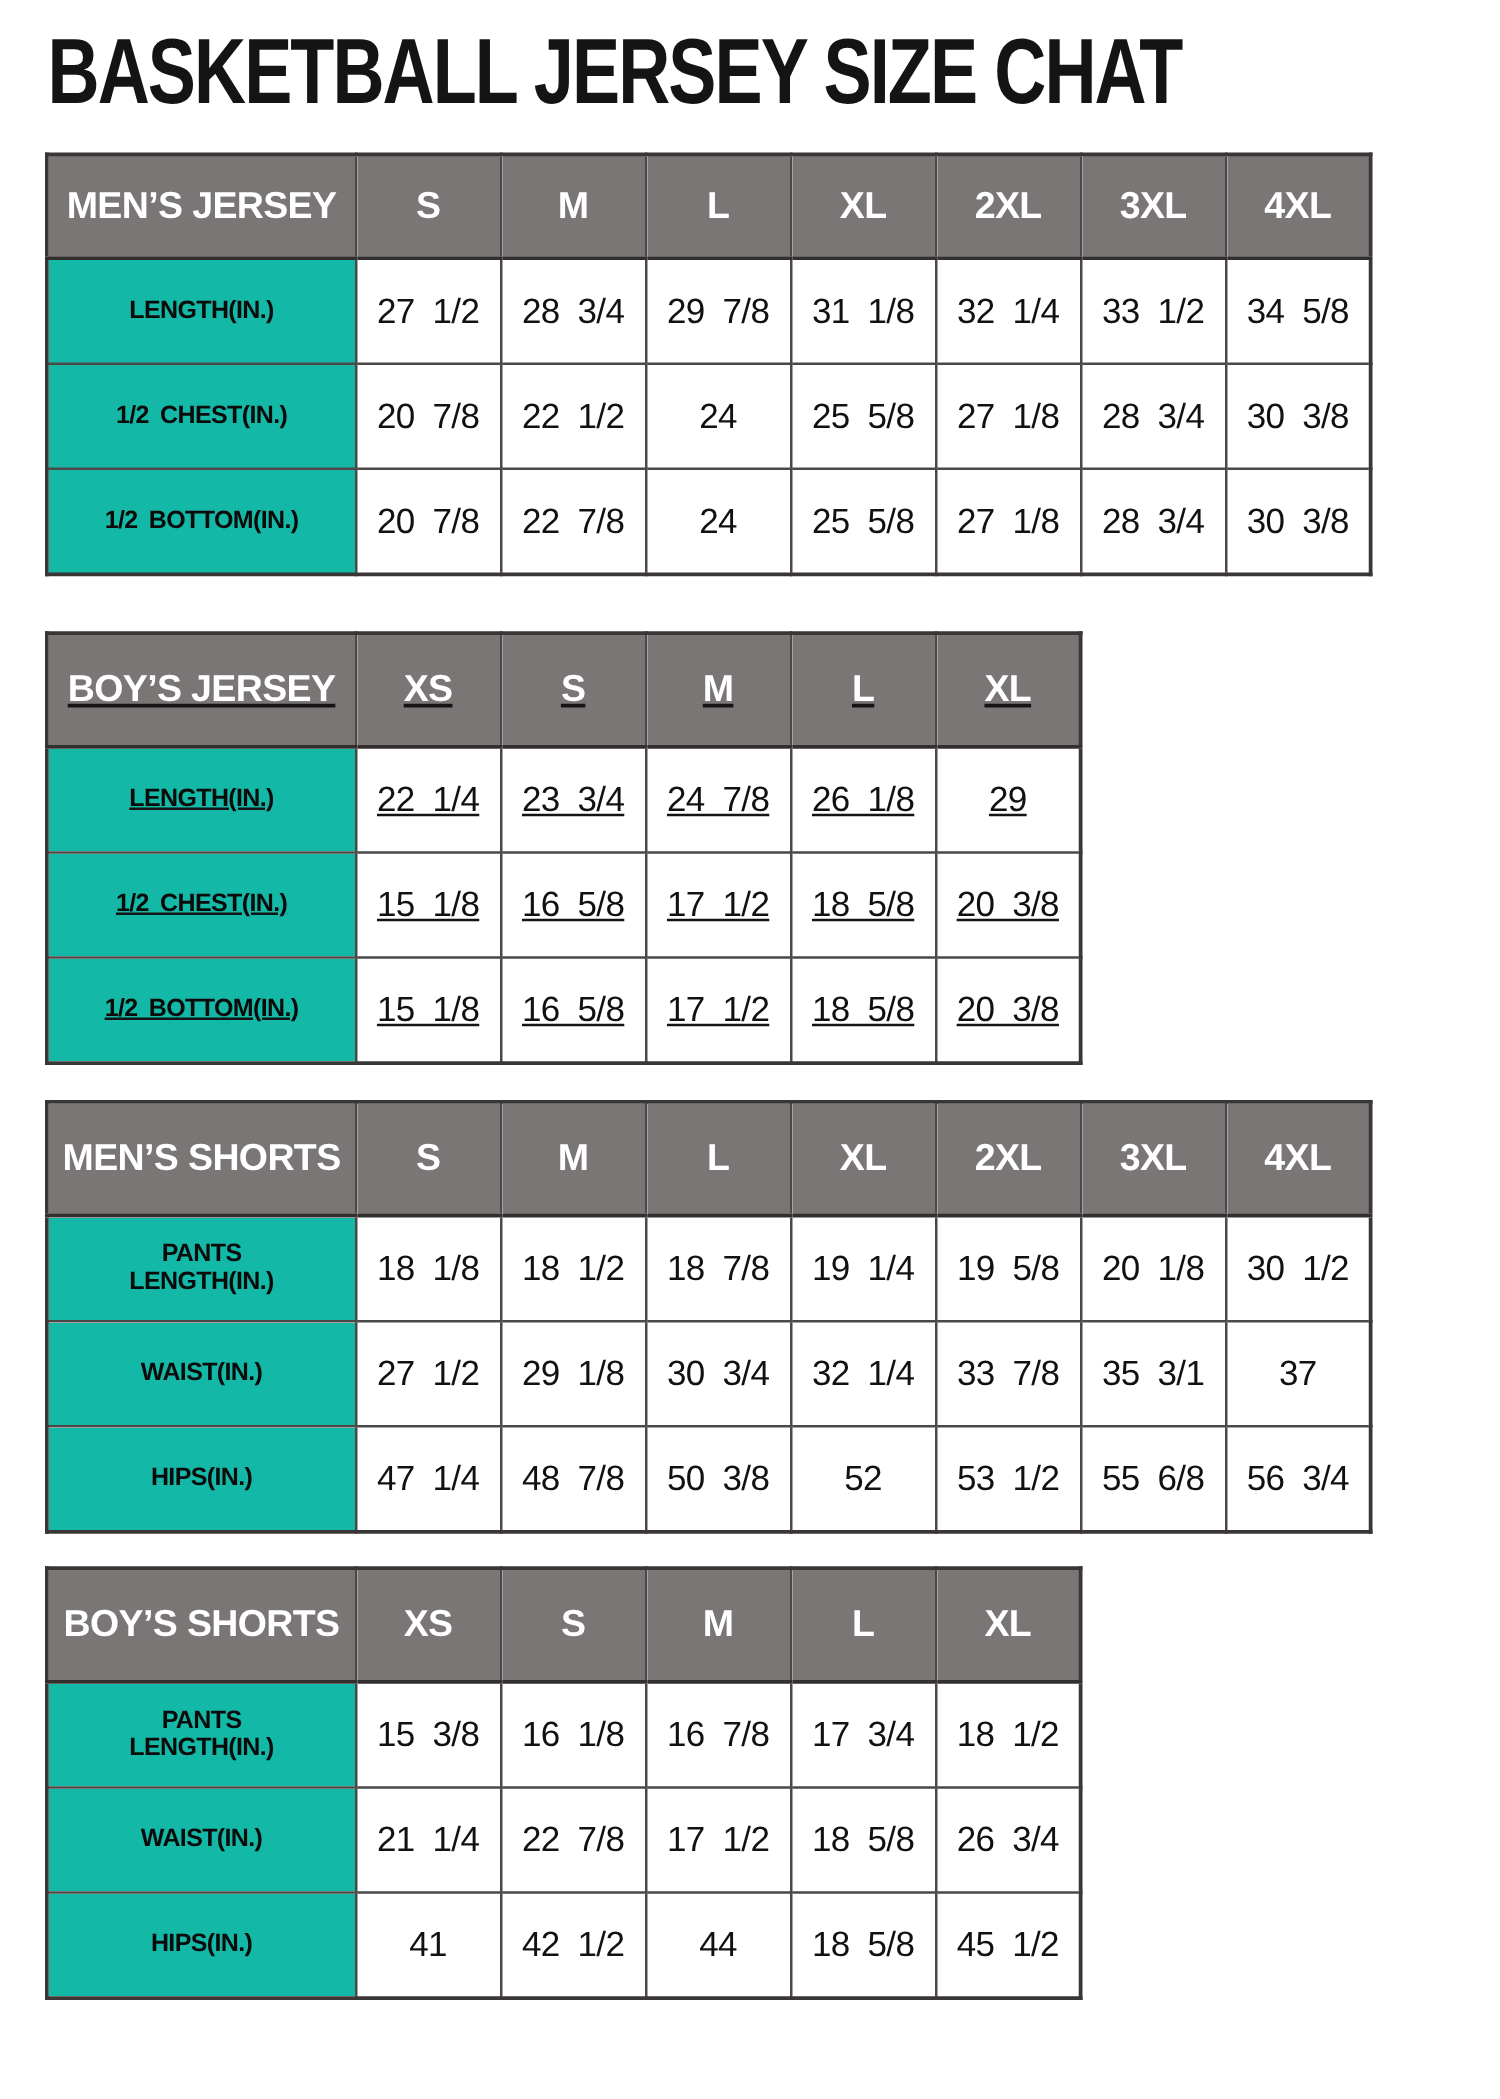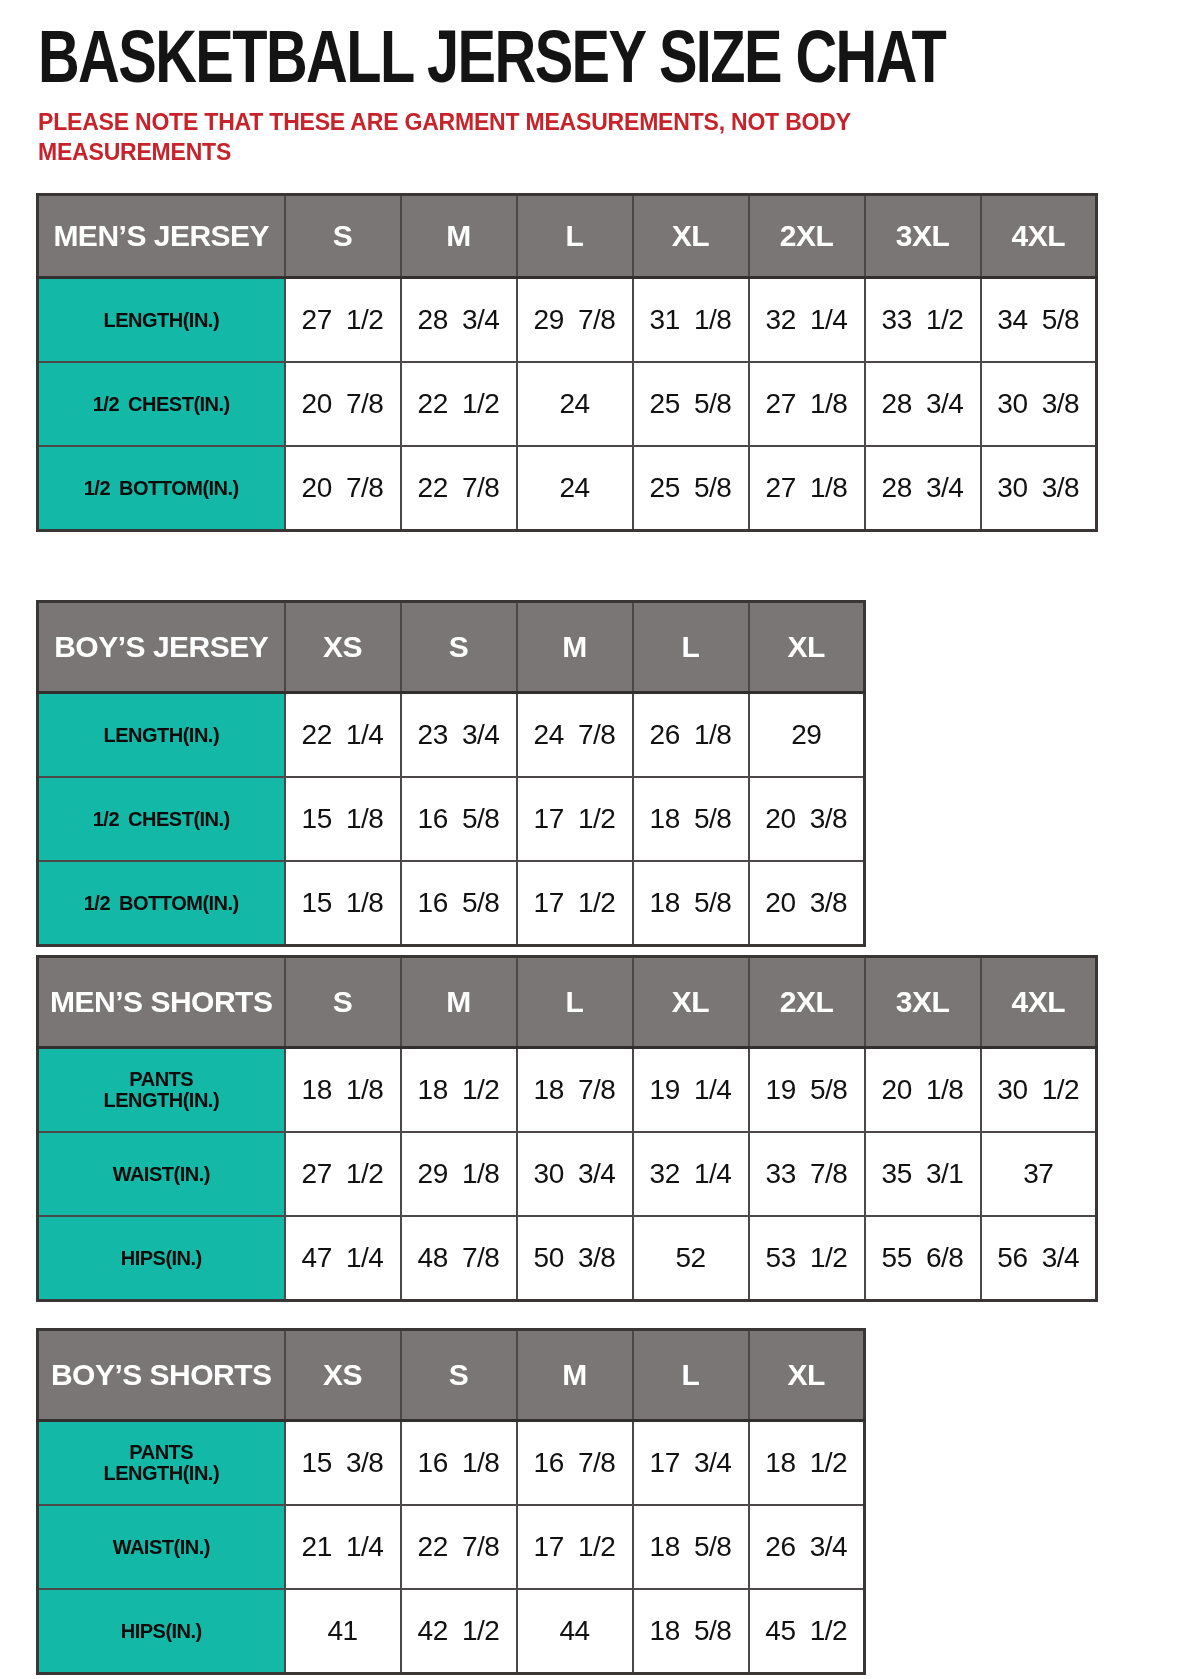--- a/index.html
+++ b/index.html
@@ -29,22 +29,22 @@
   .note-top {
     margin: 12px 0 0 2px;
     max-width: 830px;
     font-size: 23px;
     font-weight: bold;
     letter-spacing: -0.2px;
     line-height: 1.3;
     color: #c8232a;
   }
   .table-wrap { margin-top: 26px; }
-  .table-wrap.gap-lg { margin-top: 68px; }
-  .table-wrap.gap-md { margin-top: 8px; }
+  .table-wrap.gap-lg { margin-top: 44px; text-decoration: underline; }
+  .table-wrap.gap-md { margin-top: 28px; }
 
   table.size-table {
     border-collapse: collapse;
     table-layout: fixed;
     border: 3px solid #3a3636;
   }
   table.size-table th,
   table.size-table td {
     border: 2px solid #4c4848;
     text-align: center;
@@ -82,21 +82,20 @@
     height: 82px;
   }
 </style>
 </head>
 <body>
 
 <div class="page">
 
   <h1 class="title">BASKETBALL JERSEY SIZE CHAT</h1>
 
-  <div class="note-top">PLEASE NOTE THAT THESE ARE GARMENT MEASUREMENTS, NOT BODY MEASUREMENTS</div>
 
   <div class="table-wrap">
       <table class="size-table" style="width: 1059px;">
         <colgroup>
           <col style="width: 247px;">
           <col style="width: 116px;">
           <col style="width: 116px;">
           <col style="width: 116px;">
           <col style="width: 116px;">
           <col style="width: 116px;">

